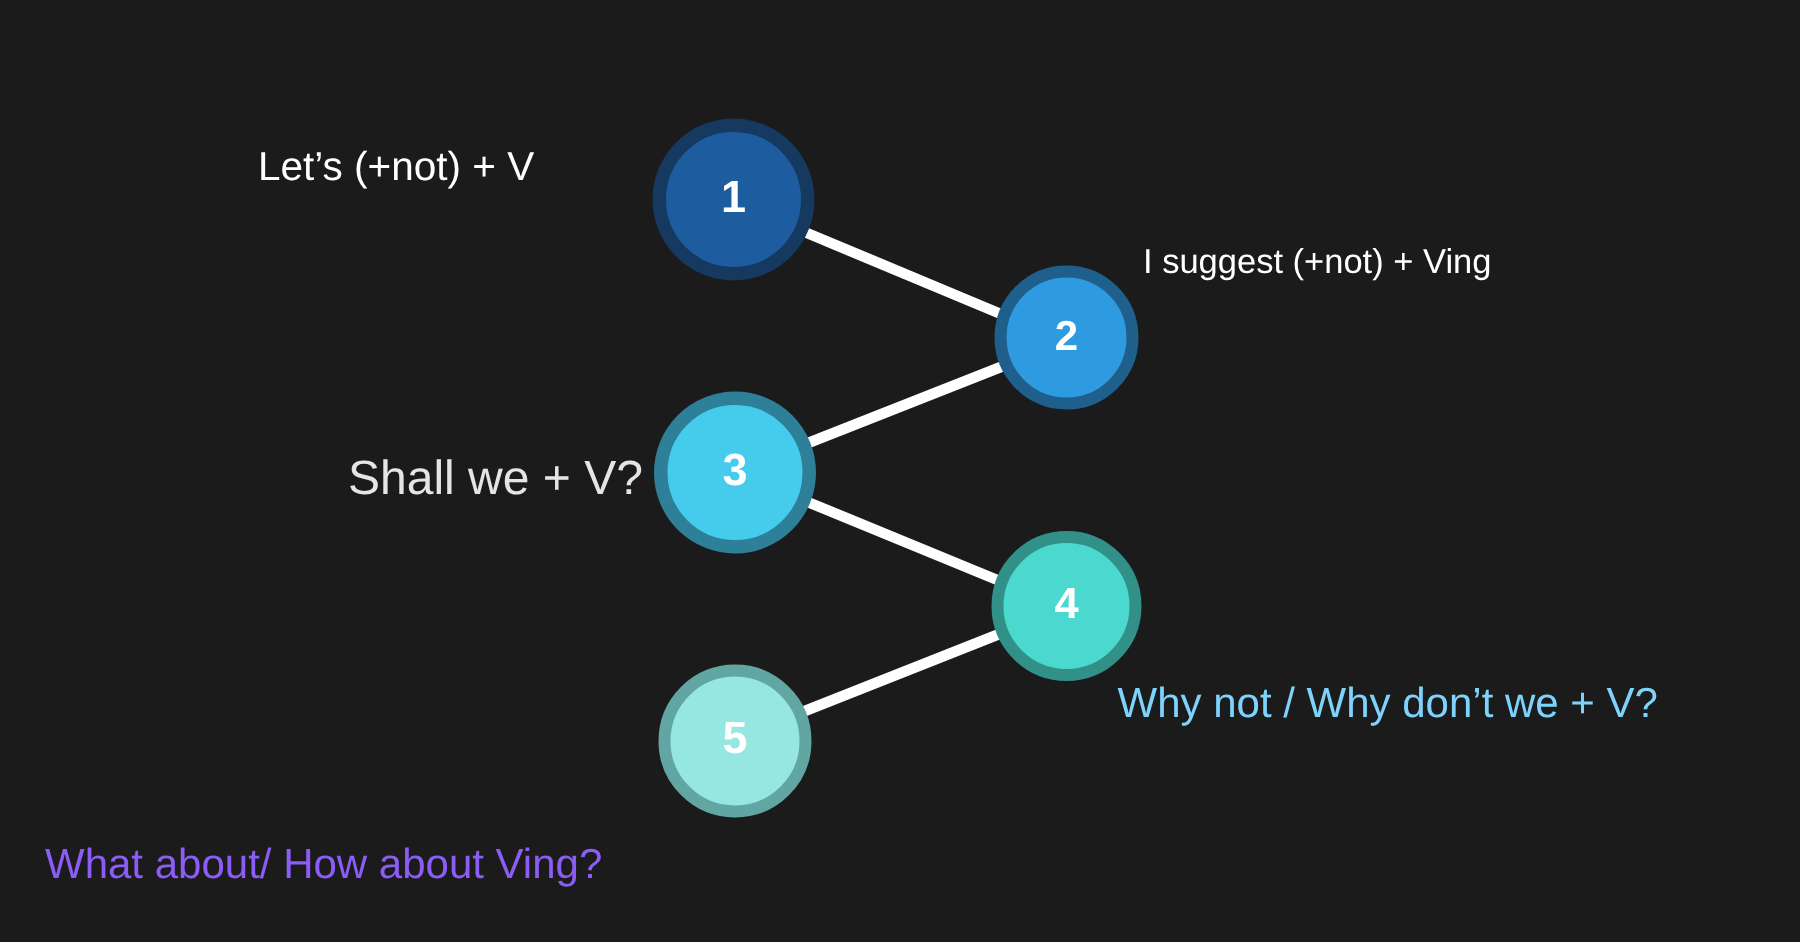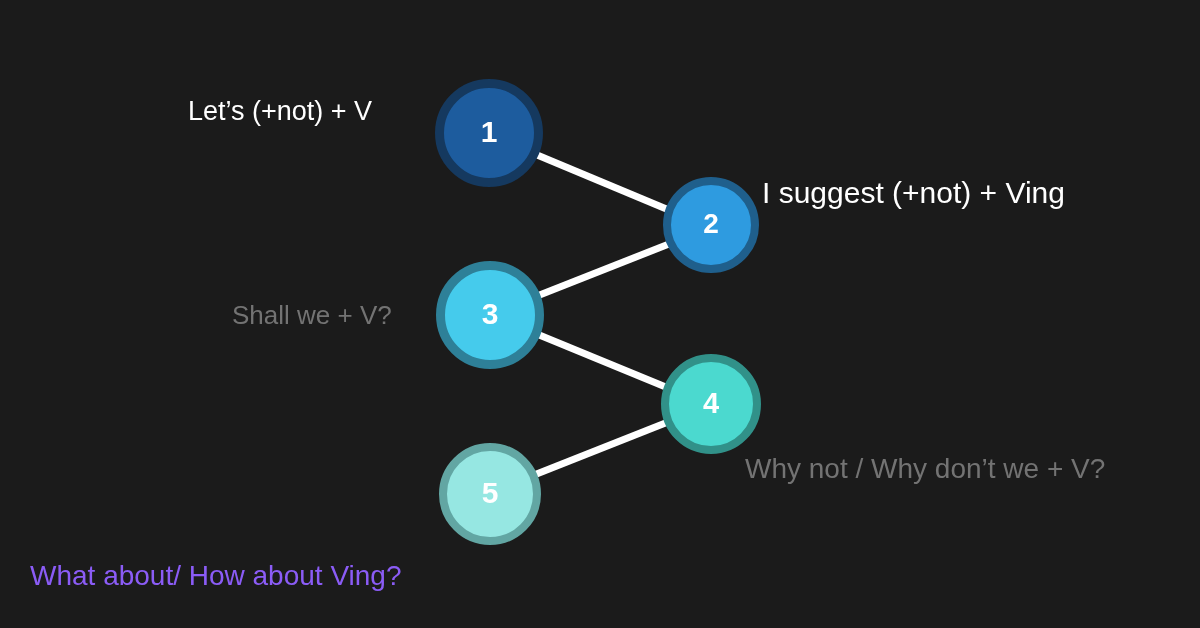--- a/index.html
+++ b/index.html
@@ -73,20 +73,20 @@
       </div>
       <div class="node" style="left: 661px; top: 354px; width: 100px; height: 100px; background: rgb(75, 217, 207); border: 8px solid rgb(49, 145, 137);">
         <span class="node-num" style="font-size: 29px;">4</span>
       </div>
       <div class="node" style="left: 439px; top: 443px; width: 102px; height: 102px; background: rgb(150, 231, 226); border: 8px solid rgb(98, 166, 163);">
         <span class="node-num" style="font-size: 30px;">5</span>
       </div>
     </div>
 
   <div id="label-layer">
-      <div class="label" style="left: 188px; top: 97px; font-size: 27px; color: rgb(255, 255, 255);">Let’s (+not) + V</div>
-      <div class="label" style="left: 762px; top: 176px; font-size: 30px; color: rgb(255, 255, 255);">I suggest (+not) + Ving</div>
-      <div class="label" style="left: 232px; top: 301px; font-size: 26px; color: #737373;">Shall we + V?</div>
-      <div class="label" style="left: 745px; top: 454px; font-size: 28px; color: #737373; text-align: center;">Why not / Why don’t we + V?</div>
+      <div class="label" style="left: 172px; top: 97px; font-size: 27px; color: rgb(255, 255, 255);">Let’s (+not) + V</div>
+      <div class="label" style="left: 762px; top: 162px; font-size: 23px; color: rgb(255, 255, 255);">I suggest (+not) + Ving</div>
+      <div class="label" style="left: 232px; top: 301px; font-size: 32px; color: #e5e5e5;">Shall we + V?</div>
+      <div class="label" style="left: 745px; top: 454px; font-size: 28px; color: #7dd3fc; text-align: center;">Why not / Why don’t we + V?</div>
       <div class="label" style="left: 30px; top: 561px; font-size: 28px; color: #8b5cf6;">What about/ How about Ving?</div>
     </div>
 
 </div>
 
 </body></html>

